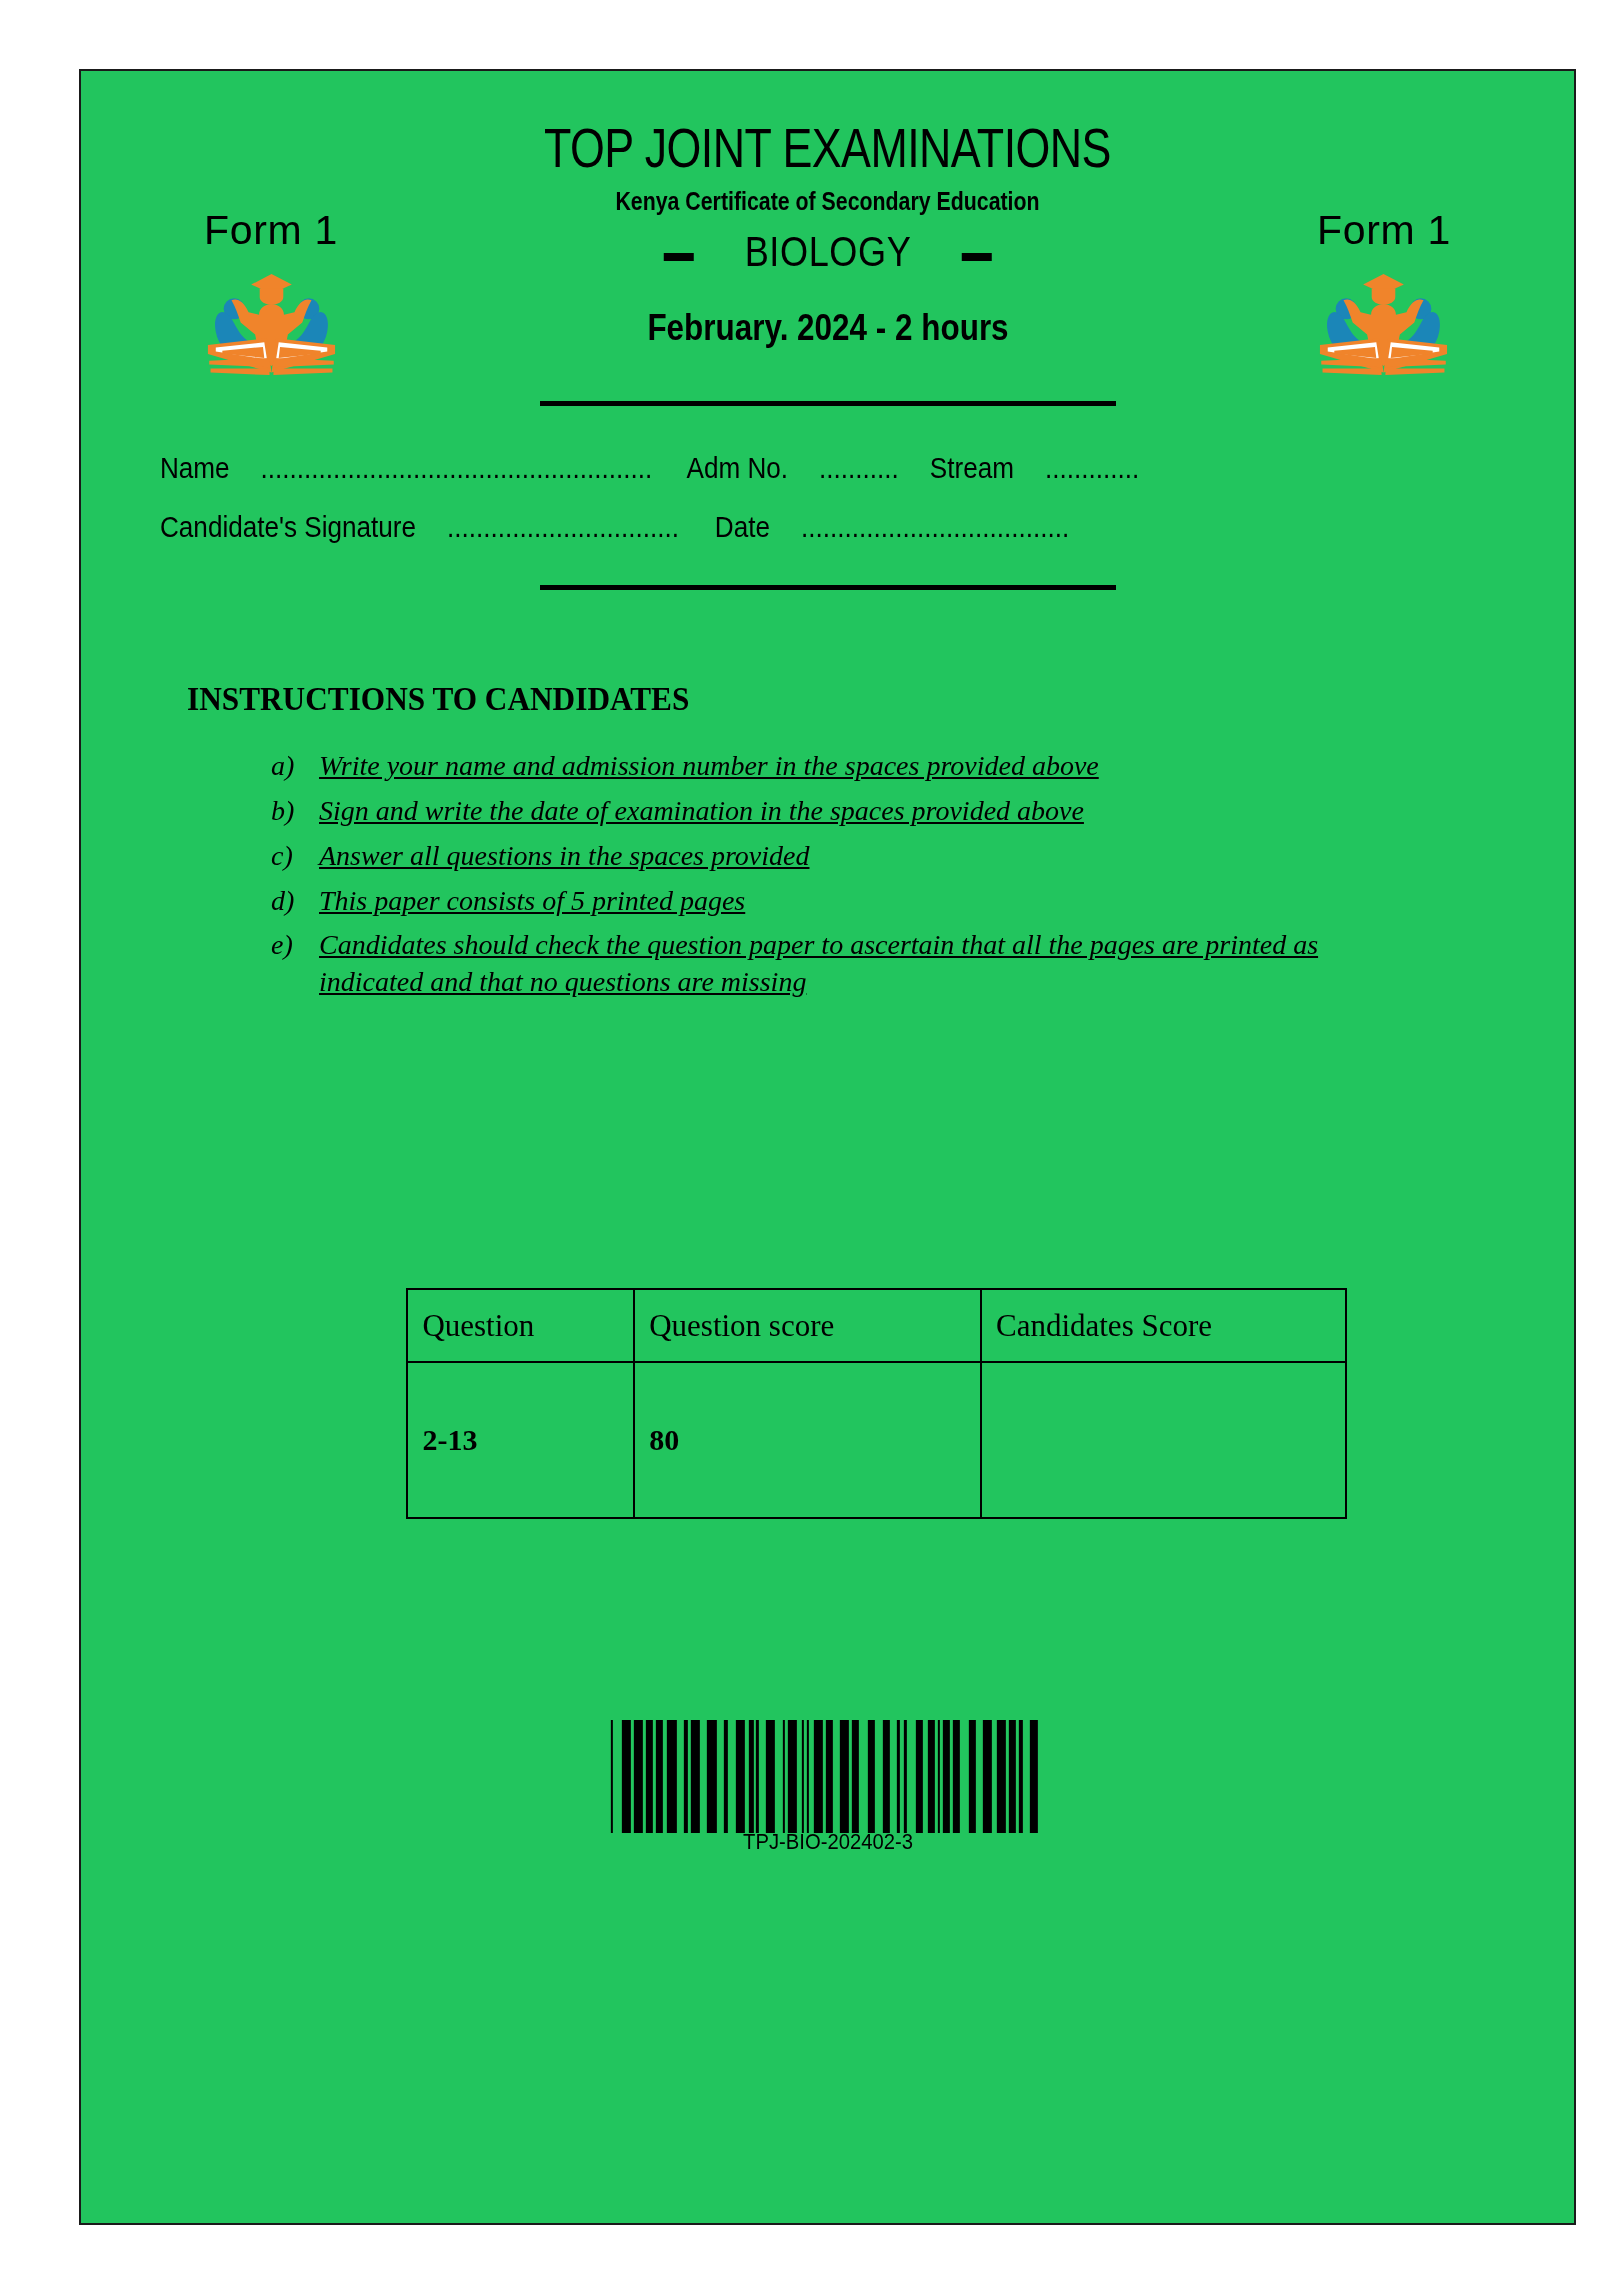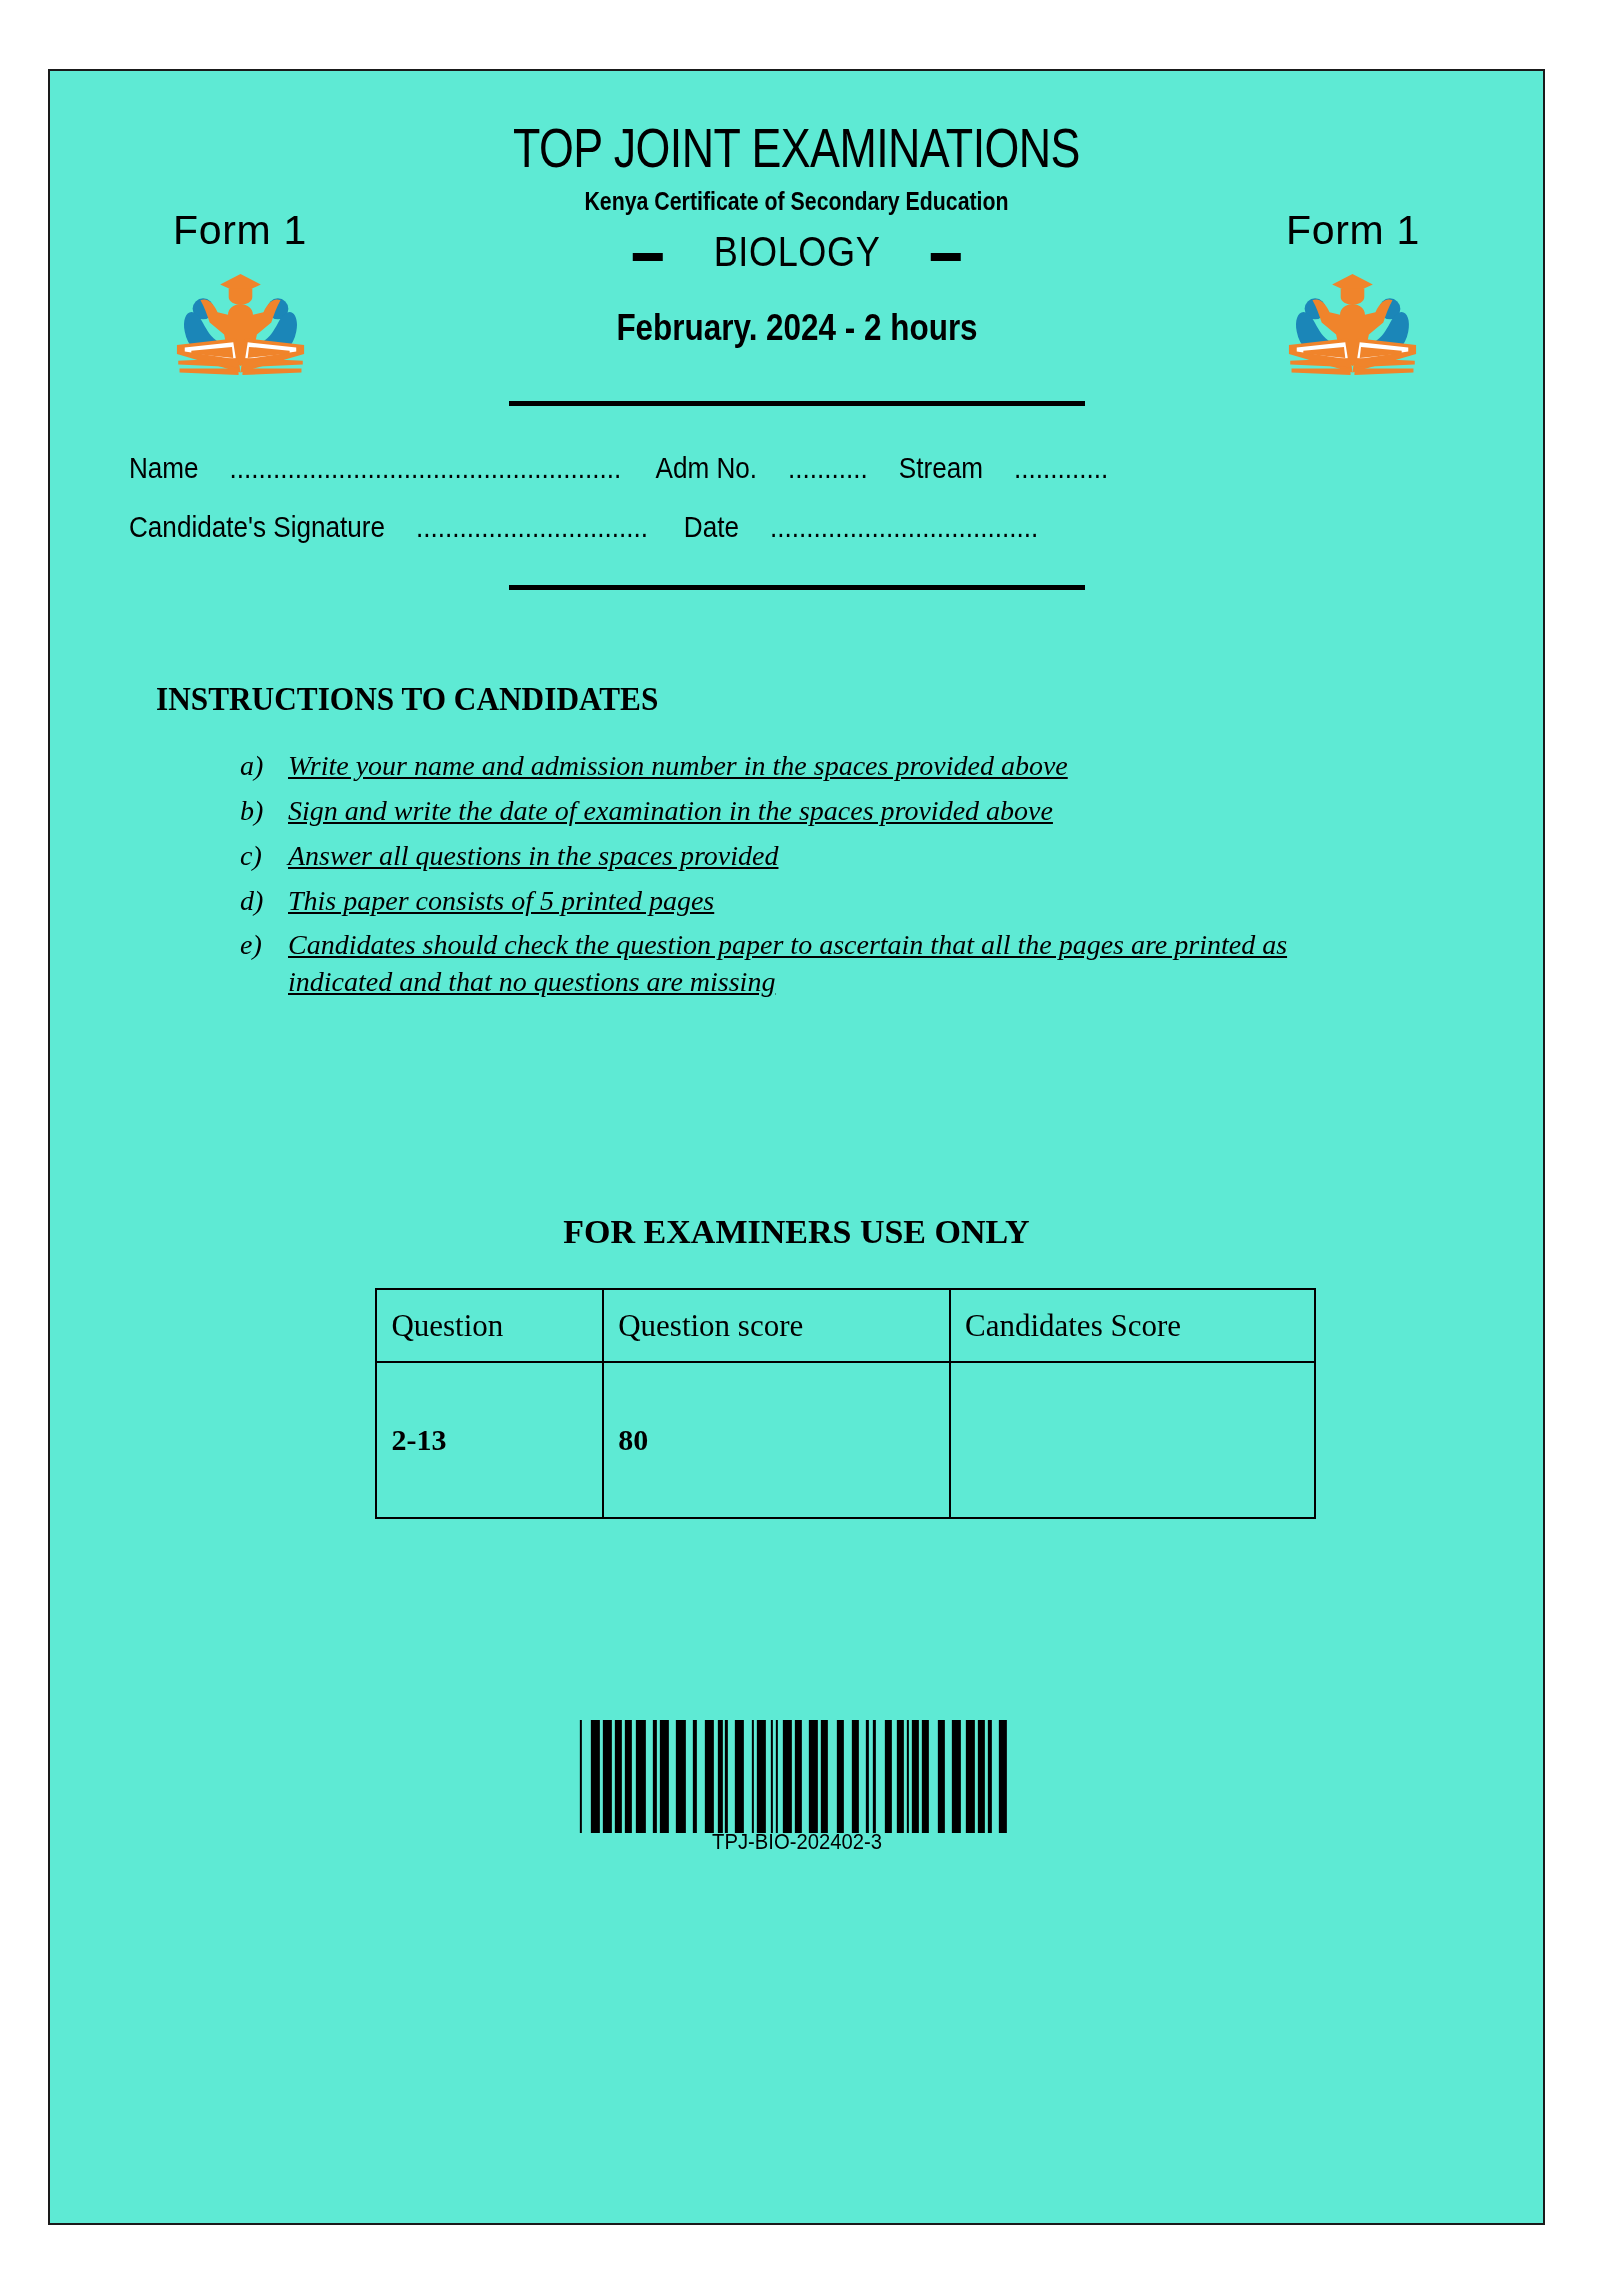--- a/index.html
+++ b/index.html
@@ -10,26 +10,26 @@
   body {
     width: 1623px;
     height: 2295px;
     font-family: "Liberation Sans", sans-serif;
     color: #000000;
     -webkit-font-smoothing: antialiased;
   }
 
   .page-sheet {
     position: absolute;
-    left: 48px;
+    left: 79px;
     top: 69px;
     width: 1497px;
     height: 2156px;
     border: 2px solid #1a1a1a;
-    background: #5eead4;
+    background: #22c55e;
     box-sizing: border-box;
   }
 
   
   .exam-header {
     position: absolute;
     left: 0;
     top: 0;
     width: 100%;
     height: 366px;
@@ -386,21 +386,20 @@
     <div class="instr-item">
       <span class="instr-marker">d)</span>
       <span class="instr-text">This paper consists of 5 printed pages</span>
     </div>
     <div class="instr-item">
       <span class="instr-marker">e)</span>
       <span class="instr-text">Candidates should check the question paper to ascertain that all the pages are printed as indicated and that no questions are missing</span>
     </div>
   </div>
 
-  <div class="examiners-heading">FOR EXAMINERS USE ONLY</div>
 
   <table class="score-table">
     <thead>
       <tr>
         <th class="col-q">Question</th>
         <th class="col-max">Question score</th>
         <th class="col-cand">Candidates Score</th>
       </tr>
     </thead>
     <tbody>

